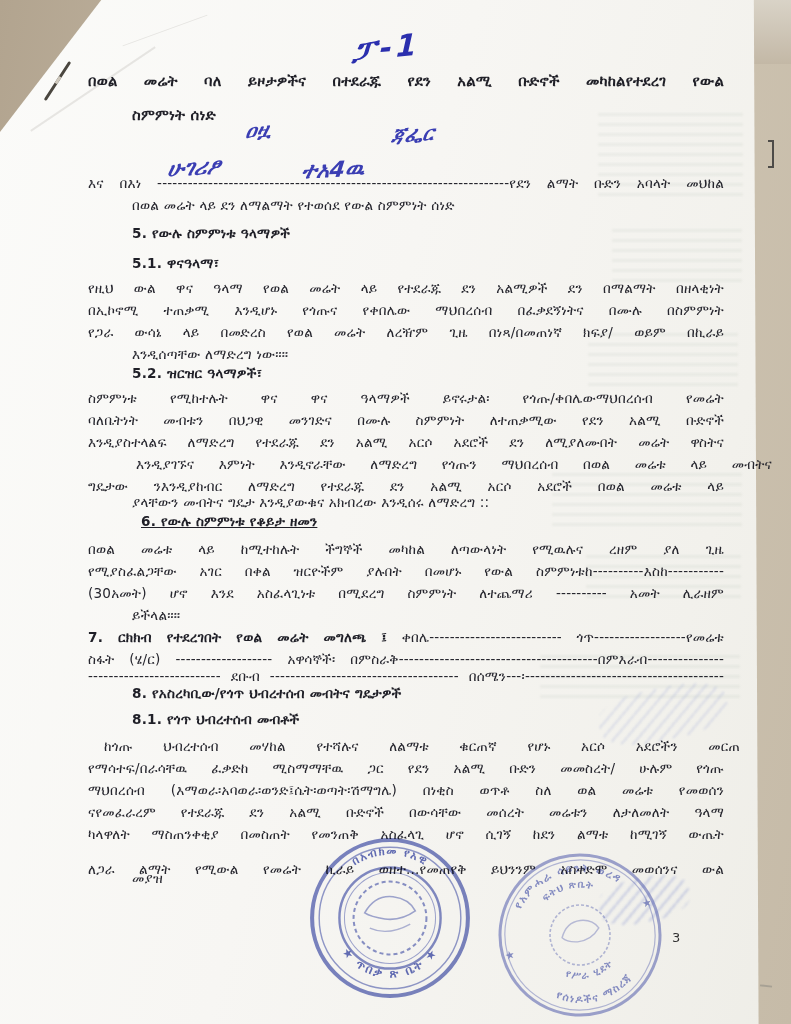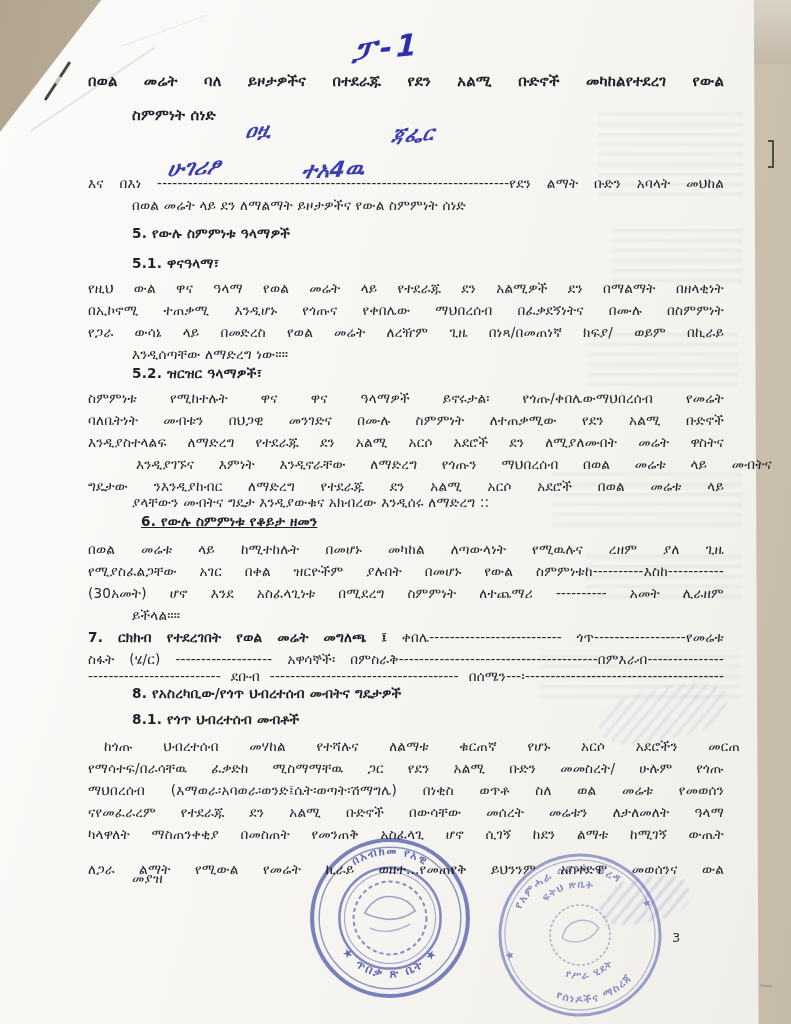--- a/index.html
+++ b/index.html
@@ -74,39 +74,39 @@
   <div class="line h title" style="top:70px;">በወል መሬት ባለ ይዞታዎችና በተደራጁ የደን አልሚ ቡድኖች መካከልየተደረገ የውል</div>
   <div class="line h title natural" style="top:104px;">ስምምነት ሰነድ</div>
 
   <div class="hw" style="left:246px;top:118px;">ዐዟ</div>
   <div class="hw" style="left:392px;top:122px;">ጃፌር</div>
 
   <div class="line" style="top:172px;">እና በእነ ---------------------------------------------------------------------የደን ልማት ቡድን አባላት መህከል</div>
   <div class="hw" style="left:168px;top:155px;font-size:22px;">ሁገሪፆ</div>
   <div class="hw" style="left:302px;top:157px;font-size:22px;">ተአ4ዉ</div>
 
-  <div class="line natural" style="top:194px;">በወል መሬት ላይ ደን ለማልማት ይዞታዎችና የውል ስምምነት ሰነድ</div>
+  <div class="line natural" style="top:194px;">በወል መሬት ላይ ደን ለማልማት የተወሰደ የውል ስምምነት ሰነድ</div>
 
   <div class="line h natural" style="top:222px;">5. የውሉ ስምምነቱ ዓላማዎች</div>
   <div class="line h natural" style="top:252px;">5.1. ዋናዓላማ፣</div>
   <div class="line" style="top:277px;">የዚህ ውል ዋና ዓላማ የወል መሬት ላይ የተደራጁ ደን አልሚዎች ደን በማልማት በዘላቂነት</div>
   <div class="line" style="top:299px;">በኢኮኖሚ ተጠቃሚ እንዲሆኑ የጎጡና የቀበሌው ማህበረሰብ በፈቃደኝነትና በሙሉ በስምምነት</div>
   <div class="line" style="top:321px;">የጋራ ውሳኔ ላይ በመድረስ የወል መሬት ለረዥም ጊዜ በነጻ/በመጠነኛ ክፍያ/ ወይም በኪራይ</div>
   <div class="line natural" style="top:343px;">እንዲሰጣቸው ለማድረግ ነው።።</div>
 
   <div class="line h natural" style="top:362px;">5.2. ዝርዝር ዓላማዎች፣</div>
   <div class="line" style="top:387px;">ስምምነቱ የሚከተሉት ዋና ዋና ዓላማዎች ይኖሩታል፡ የጎጡ/ቀበሌውማህበረሰብ የመሬት</div>
   <div class="line" style="top:409px;">ባለቤትነት መብቱን በህጋዊ መንገድና በሙሉ ስምምነት ለተጠቃሚው የደን አልሚ ቡድኖች</div>
   <div class="line" style="top:431px;">እንዲያስተላልፍ ለማድረግ የተደራጁ ደን አልሚ አርሶ አደሮች ደን ለሚያለሙበት መሬት ዋስትና</div>
   <div class="line" style="top:453px;margin-left:48px;">እንዲያገኙና እምነት እንዲኖራቸው ለማድረግ የጎጡን ማህበረሰብ በወል መሬቱ ላይ መብትና</div>
   <div class="line" style="top:475px;">ግዴታው ንእንዲያከብር ለማድረግ የተደራጁ ደን አልሚ አርሶ አደሮች በወል መሬቱ ላይ</div>
   <div class="line natural" style="top:491px;">ያላቸውን መብትና ግዴታ እንዲያውቁና አክብረው እንዲሰሩ ለማድረግ ::</div>
 
   <div class="line h natural" style="top:510px;left:97px;text-decoration:underline;">6. የውሉ ስምምነቱ የቆይታ ዘመን</div>
-  <div class="line" style="top:538px;">በወል መሬቱ ላይ ከሚተከሉት በመሆኑ መካከል ለጣውላነት የሚዉሉና ረዘም ያለ ጊዜ</div>
+  <div class="line" style="top:538px;">በወል መሬቱ ላይ ከሚተከሉት ችግኞች መካከል ለጣውላነት የሚዉሉና ረዘም ያለ ጊዜ</div>
   <div class="line" style="top:560px;">የሚያስፈልጋቸው አገር በቀል ዝርዮችም ያሉበት በመሆኑ የውል ስምምነቱከ----------እስከ-----------</div>
   <div class="line" style="top:582px;">(30አመት) ሆኖ እንደ አስፈላጊነቱ በሚደረግ ስምምነት ለተጨማሪ ---------- አመት ሊራዘም</div>
   <div class="line natural" style="top:604px;">ይችላል።።</div>
 
   <div class="line" style="top:626px;">
     <span class="h">7. ርክክብ የተደረገበት የወል መሬት መግለጫ ፤</span><span> ቀበሌ-------------------------- ጎጥ------------------የመሬቱ</span>
   </div>
   <div class="line" style="top:648px;">ስፋት (ሄ/ር) ------------------- አዋሳኞች፡ በምስራቅ---------------------------------------በምእራብ---------------</div>
   <div class="line" style="top:665px;">-------------------------- ደቡብ ------------------------------------- በሰሜን---፡---------------------------------------</div>
 

